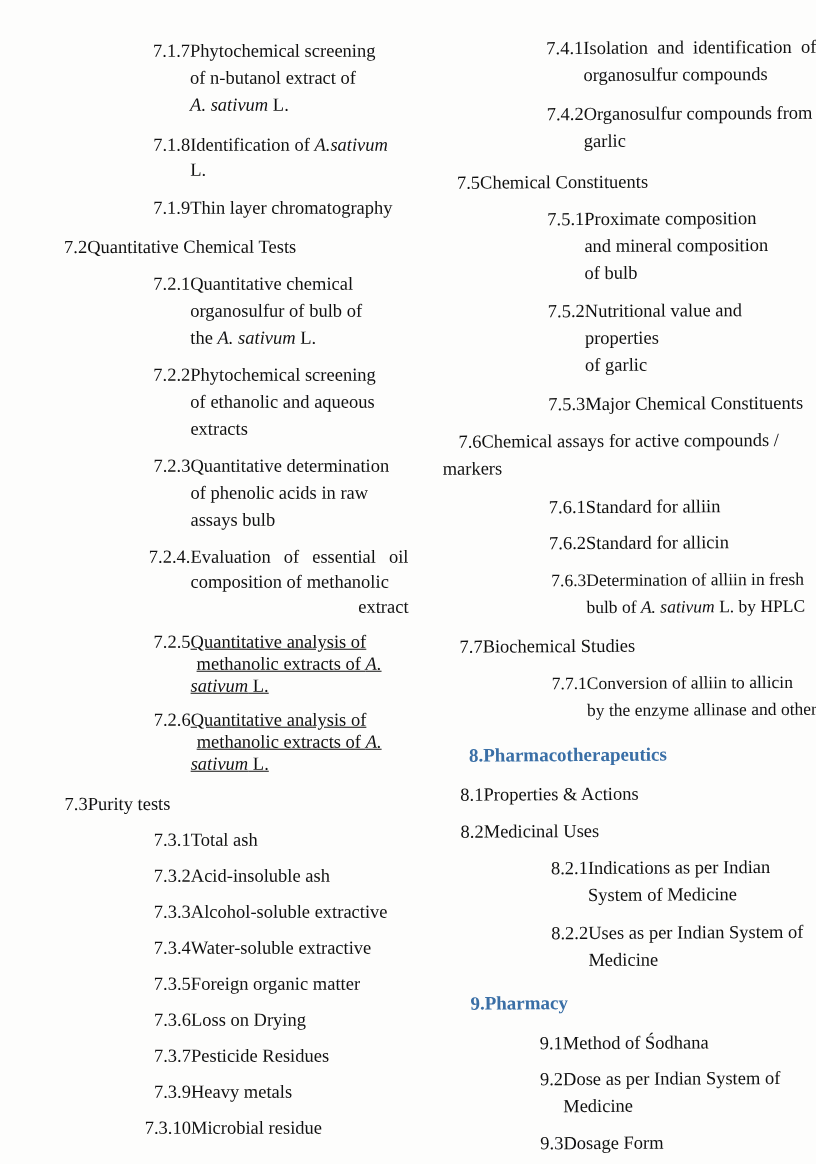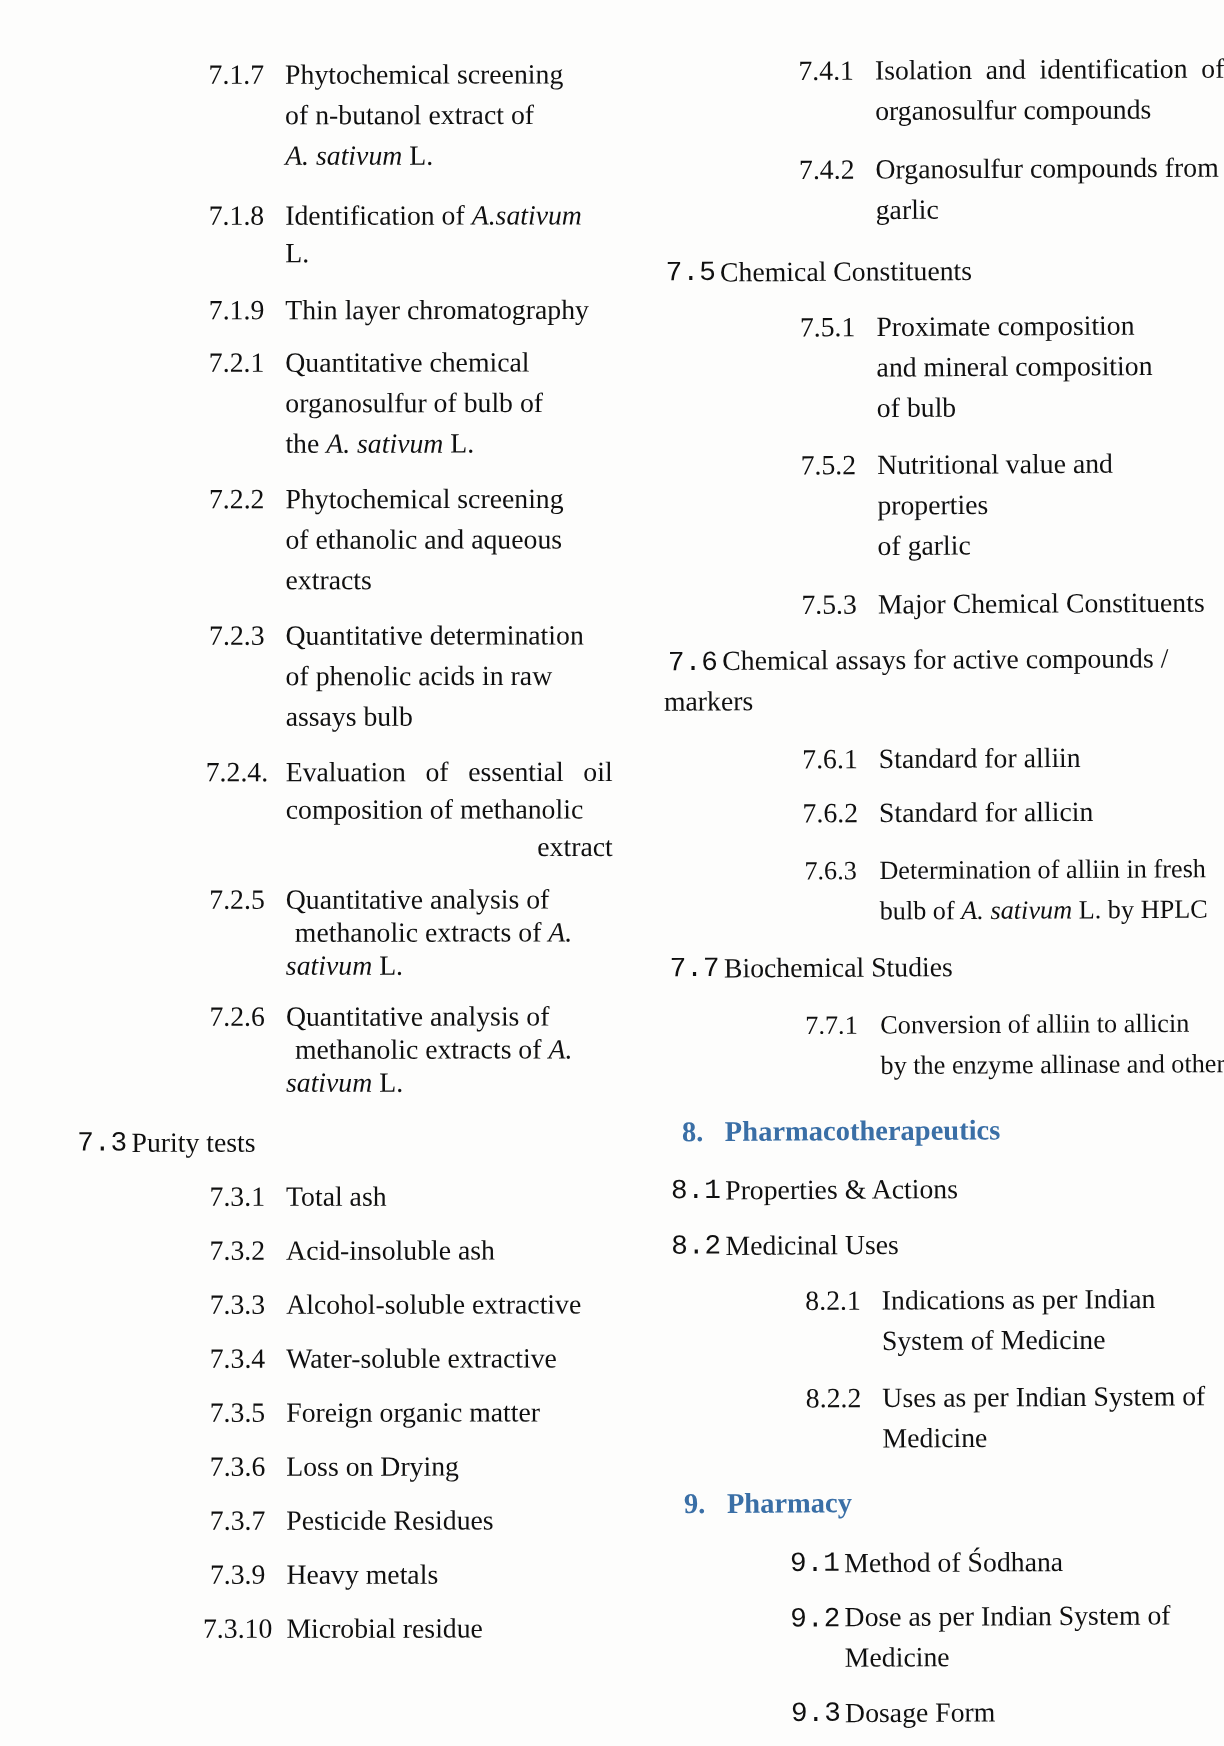--- a/index.html
+++ b/index.html
@@ -23,52 +23,52 @@
   #col-left  { left: 0px;   width: 408px; }
   #col-right { left: 408px; width: 408px; }
 
   
   .entry {
     display: flex;
     align-items: flex-start;
   }
   .num {
     flex: 0 0 auto;
-    text-align: center;
+    text-align: right;
     white-space: nowrap;
   }
   .txt {
     flex: 1 1 auto;
   }
   .txt i { font-style: italic; }
 
   
   .lvl2 {
     font-size: 18.5px;
     line-height: 30px;
     margin-top: 7px;
   }
   #col-left .lvl2  { padding-left: 48px; }
   #col-right .lvl2 { padding-left: 32px; }
-  .lvl2 .num { width: 39px; font-family: Liberation Mono, monospace; }
+  .lvl2 .num { width: 39px; }
 
   
   .lvl3 {
     font-size: 18.5px;
     line-height: 25px;
     margin-top: 10px;
   }
   #col-left .lvl3  { padding-left: 125px; }
   #col-right .lvl3 { padding-left: 110px; }
   .lvl3 .num { width: 65px; }
 
   
   .lvl3.loose { line-height: 27px; }
   .lvl3.tight { line-height: 22px; margin-top: 11px; }
-  .lvl3.tight .txt { text-indent: 0; }
+  .lvl3.tight .txt { text-indent: 0; text-decoration: underline; }
   .lvl3.tight .txt .cont { display: block; padding-left: 6px; }
   .lvl3.tight .txt .cont2 { display: block; padding-left: 0px; }
 
   
   .just .txt { text-align: justify; }
   .just .txt > span.lastline { display: block; text-align: right; }
 
   
   .chapter {
     font-size: 19px;
@@ -108,20 +108,24 @@
     <div class="entry lvl3" style="margin-top:14px">
       <span class="num">7.1.8</span>
       <span class="txt"><span>Identification of </span><i>A.sativum</i><span> L.</span></span>
     </div>
 
     <div class="entry lvl3" style="margin-top:13px">
       <span class="num">7.1.9</span>
       <span class="txt">Thin layer chromatography</span>
     </div>
 
+    <div class="entry lvl2" style="margin-top:11px">
+      <span class="num">7.2</span>
+      <span class="txt">Quantitative Chemical Tests</span>
+    </div>
 
     <div class="entry lvl3 loose" style="margin-top:9px">
       <span class="num">7.2.1</span>
       <span class="txt">
         <span>Quantitative chemical</span><br>
         <span>organosulfur of bulb of</span><br>
         <span>the </span><i>A. sativum</i><span> L.</span>
       </span>
     </div>
 

